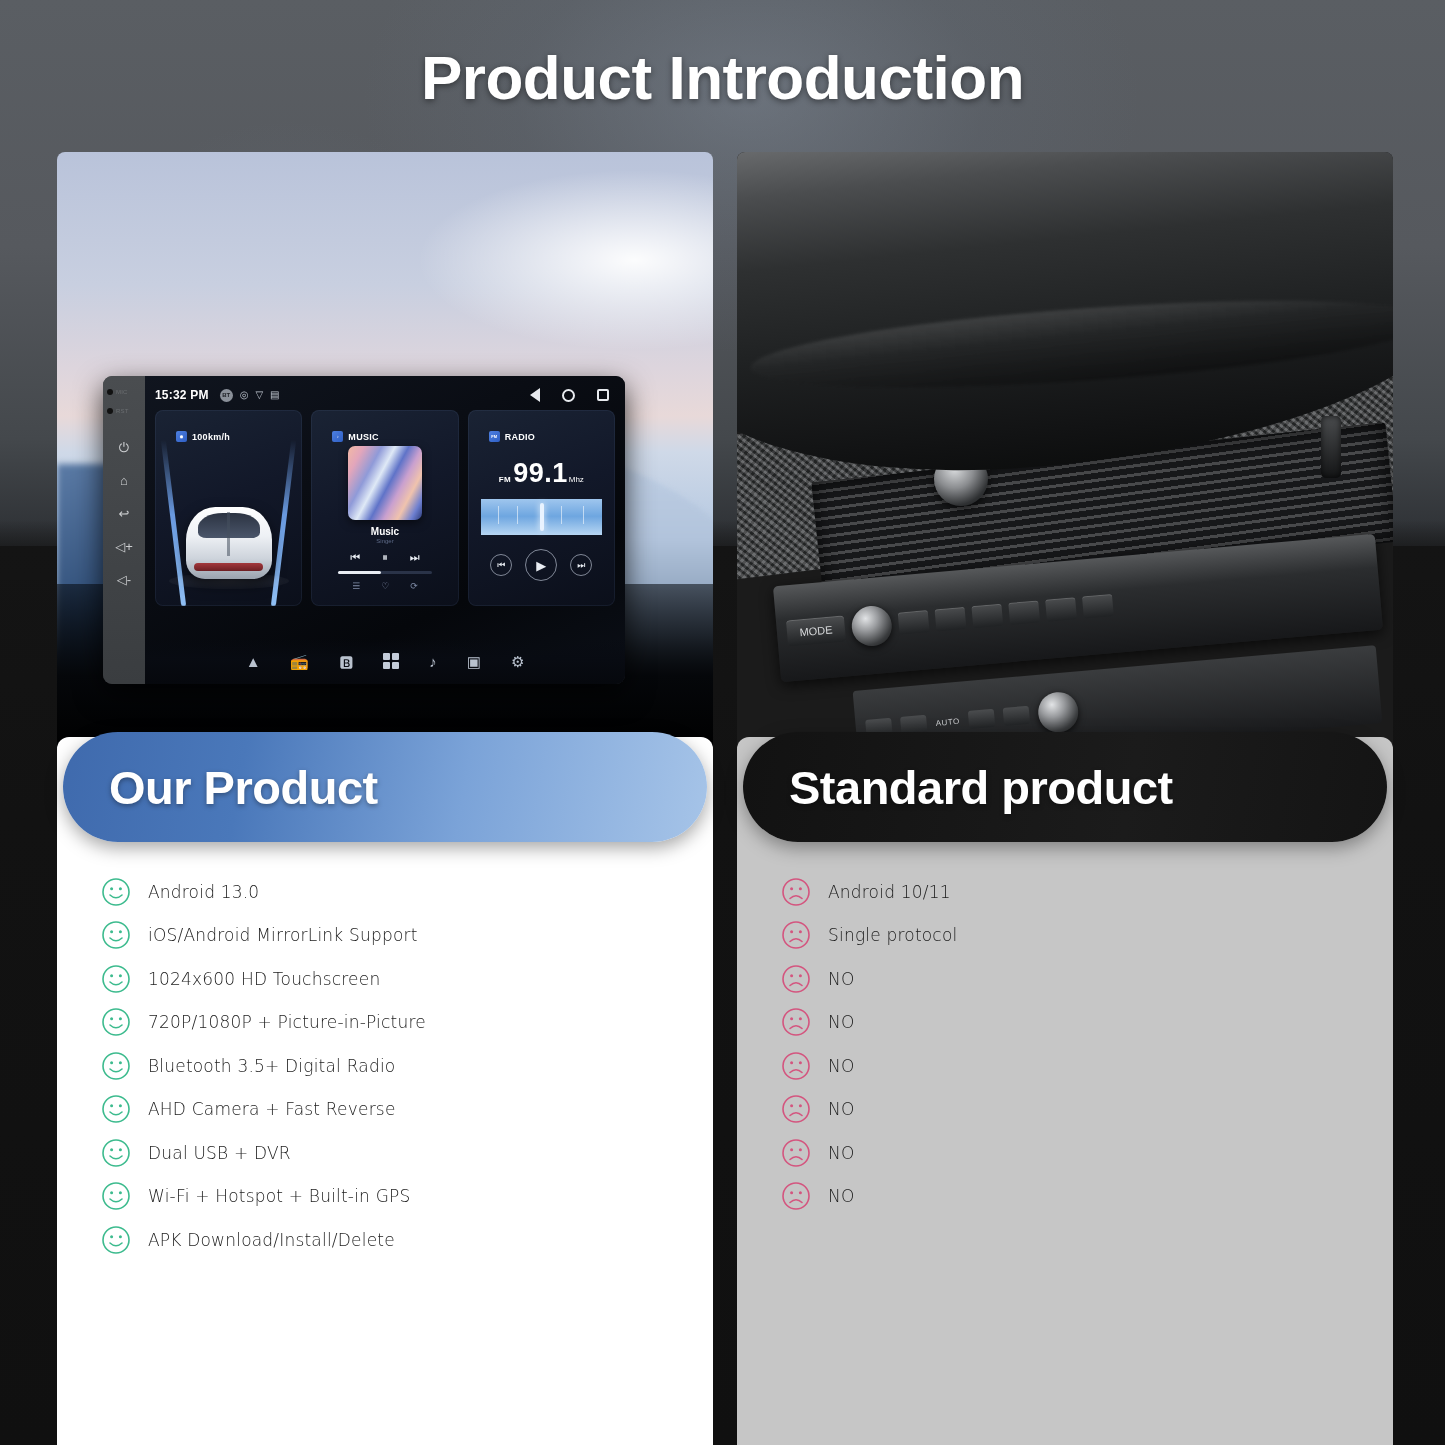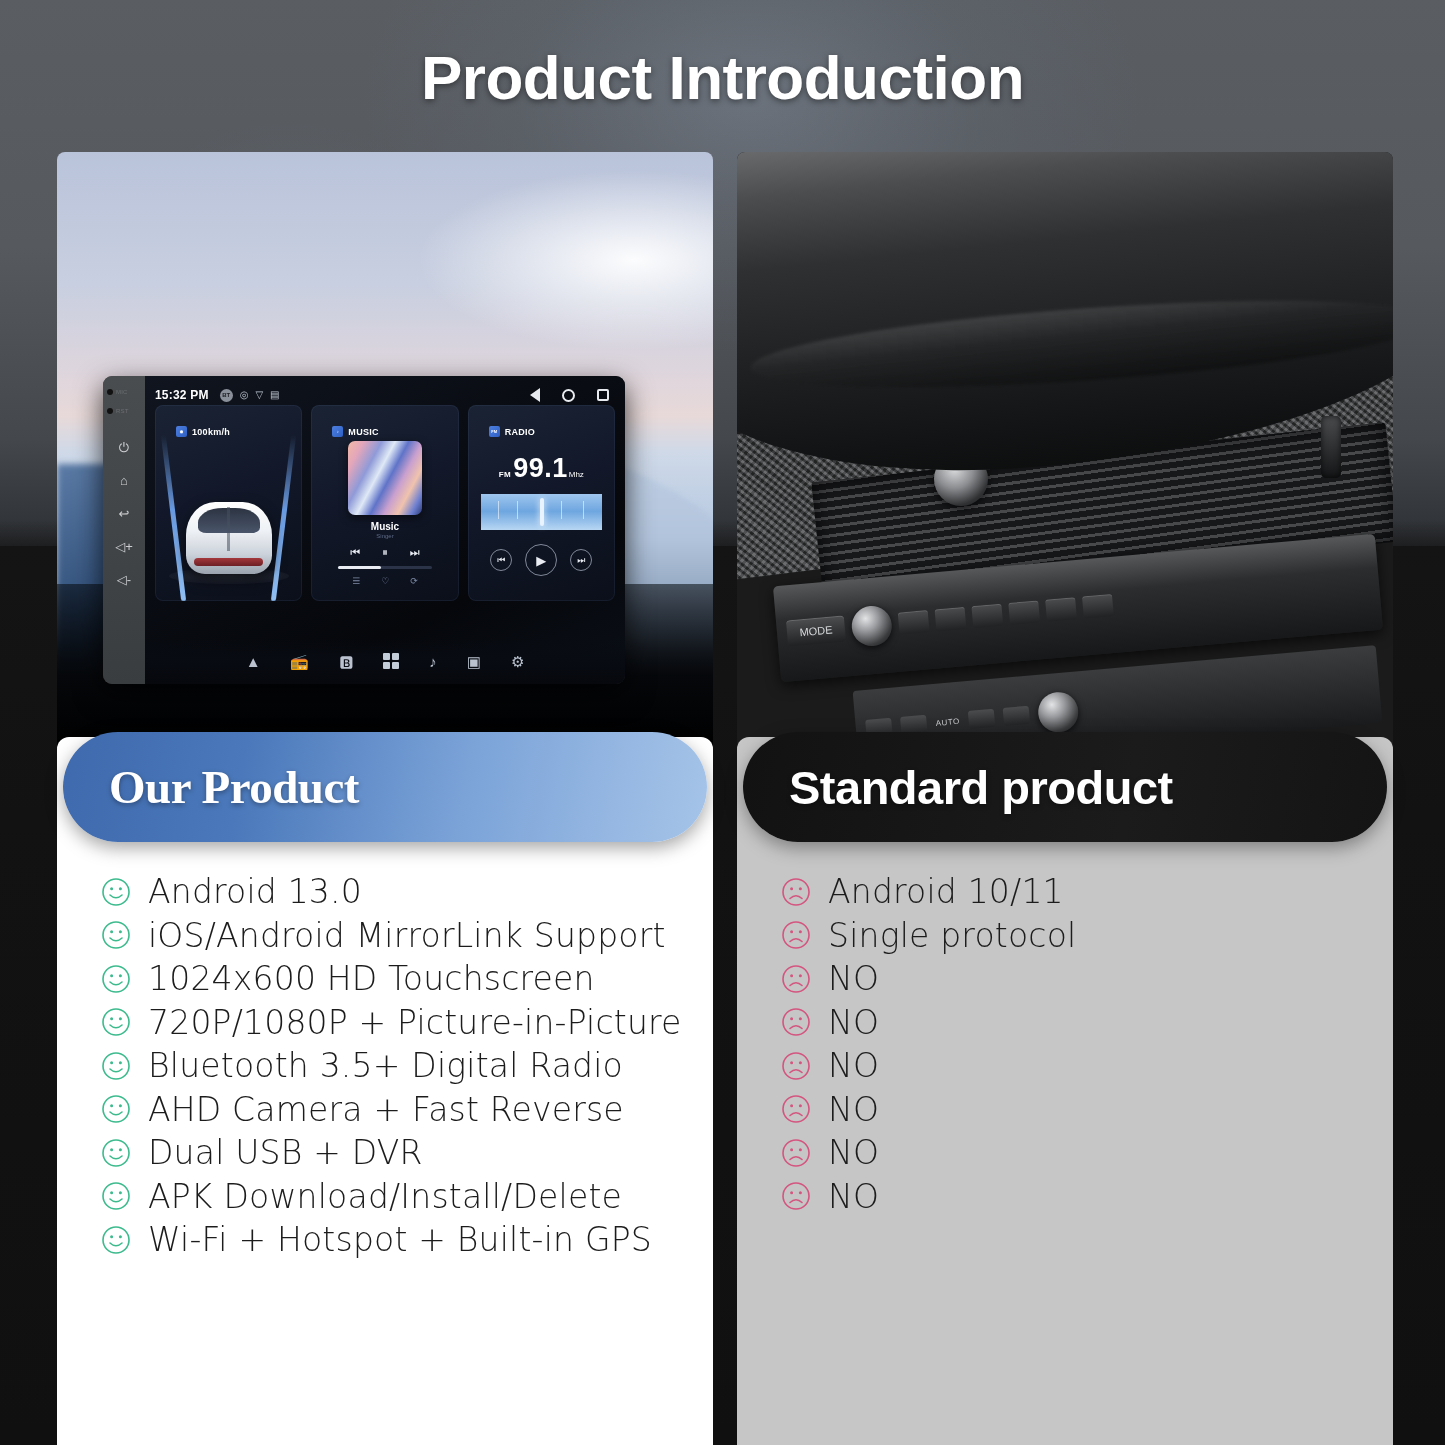--- a/index.html
+++ b/index.html
@@ -91,21 +91,21 @@
     margin-top:14px; opacity:0.92;
   }
   .bz-ic.sp1 { margin-top:20px; }
 
   .screen {
     flex:1; height:100%; position:relative;
     background:linear-gradient(155deg,#10151f 0%,#0a0d14 35%,#05070b 70%,#0b0f17 100%);
     padding:9px 10px 0 10px;
   }
   .statusbar {
-    display:flex; align-items:center; height:20px; 
+    display:flex; align-items:center; height:20px; margin-bottom:5px;
   }
   .sb-time { color:#fff; font-size:12px; font-weight:bold; letter-spacing:0.2px; }
   .sb-icons { display:flex; align-items:center; gap:7px; margin-left:11px; }
   .sb-ic { color:#cfd6e0; font-size:10px; line-height:1; opacity:0.92; }
   .sb-bt {
     width:13px; height:13px; border-radius:50%;
     background:#8a9099; color:#1a1d22; font-size:6px; font-weight:bold;
     display:flex; align-items:center; justify-content:center;
   }
   .navbtns { margin-left:auto; display:flex; align-items:center; gap:22px; padding-right:6px; }
@@ -296,37 +296,36 @@
 
   .banner {
     position:absolute; left:6px; top:580px; height:110px;
     border-radius:56px; display:flex; align-items:center;
     padding-left:46px; z-index:4;
     box-shadow:0 6px 18px rgba(0,0,0,0.35);
   }
   .banner-left {
     width:644px;
     background:linear-gradient(100deg,#3f6aad 0%, #4a78ba 28%, #7ba3d8 62%, #a6c4e8 100%);
-    font-family:Liberation Serif, serif;
   }
   .banner-right {
     width:644px;
     background:linear-gradient(100deg,#121212 0%, #1b1b1b 60%, #141414 100%);
   }
   .banner-text {
     color:#ffffff; font-size:47px; font-weight:bold; letter-spacing:-0.5px;
     text-shadow:0 2px 5px rgba(0,0,0,0.35);
   }
 
   .featlist { position:absolute; left:0; top:718px; width:100%; z-index:5; padding:0 44px; }
   .feat { display:flex; align-items:center; height:43.5px; }
   .face { flex:0 0 30px; width:30px; height:30px; margin-right:17px; position:relative; }
   .face svg { display:block; }
   .feat-text {
-    font-size:33px; color:#1c1c1c; font-weight:300;
+    font-size:17px; color:#1c1c1c; font-weight:300;
     font-family:"DejaVu Sans", sans-serif; letter-spacing:0.2px;
     white-space:nowrap;
   }
 </style>
 </head>
 <body>
 
 <div class="poster">
 
   <div class="bg-top"></div>
@@ -551,32 +550,32 @@
         </div>
         <div class="feat">
           <span class="face">
             <svg width="30" height="30" viewBox="0 0 30 30">
               <circle cx="15" cy="15" r="13" fill="none" stroke="#3dbb8e" stroke-width="1.6"></circle>
               <circle cx="10.6" cy="11.8" r="1.5" fill="#3dbb8e"></circle>
               <circle cx="19.4" cy="11.8" r="1.5" fill="#3dbb8e"></circle>
               <path d="M9 18 Q15 23.5 21 18" fill="none" stroke="#3dbb8e" stroke-width="1.6" stroke-linecap="round"></path>
             </svg>
           </span>
+          <span class="feat-text">Wi-Fi + Hotspot + Built-in GPS</span>
+        </div>
+        <div class="feat">
+          <span class="face">
+            <svg width="30" height="30" viewBox="0 0 30 30">
+              <circle cx="15" cy="15" r="13" fill="none" stroke="#3dbb8e" stroke-width="1.6"></circle>
+              <circle cx="10.6" cy="11.8" r="1.5" fill="#3dbb8e"></circle>
+              <circle cx="19.4" cy="11.8" r="1.5" fill="#3dbb8e"></circle>
+              <path d="M9 18 Q15 23.5 21 18" fill="none" stroke="#3dbb8e" stroke-width="1.6" stroke-linecap="round"></path>
+            </svg>
+          </span>
           <span class="feat-text">APK Download/Install/Delete</span>
-        </div>
-        <div class="feat">
-          <span class="face">
-            <svg width="30" height="30" viewBox="0 0 30 30">
-              <circle cx="15" cy="15" r="13" fill="none" stroke="#3dbb8e" stroke-width="1.6"></circle>
-              <circle cx="10.6" cy="11.8" r="1.5" fill="#3dbb8e"></circle>
-              <circle cx="19.4" cy="11.8" r="1.5" fill="#3dbb8e"></circle>
-              <path d="M9 18 Q15 23.5 21 18" fill="none" stroke="#3dbb8e" stroke-width="1.6" stroke-linecap="round"></path>
-            </svg>
-          </span>
-          <span class="feat-text">Wi-Fi + Hotspot + Built-in GPS</span>
         </div>
       </div>
   </div>
 
   <div class="col col-right">
 
     <div class="photo">
       <div class="dashimg">
         <div class="carbon"></div>
         <div class="vents"></div>

